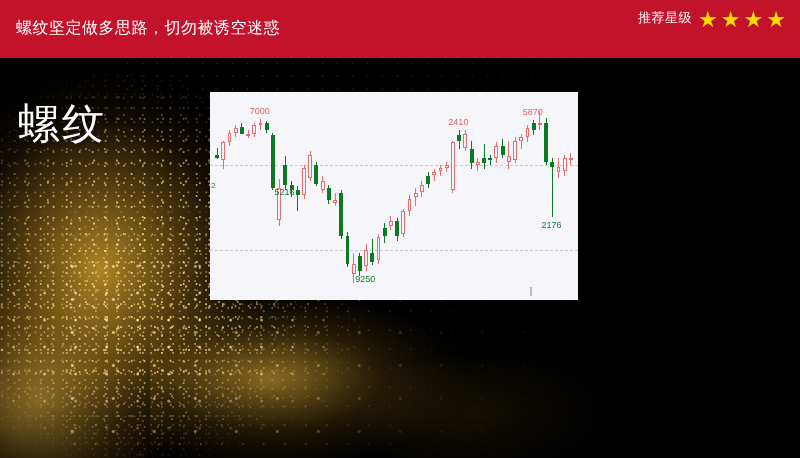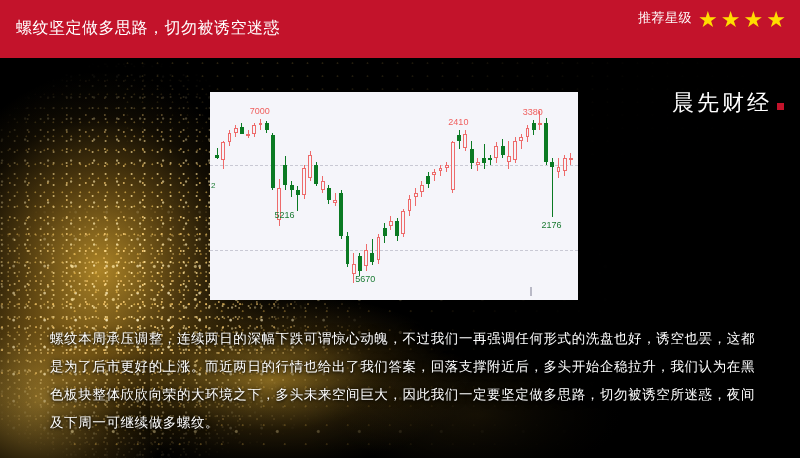--- a/index.html
+++ b/index.html
@@ -250,25 +250,22 @@
       <span class="rating-label">推荐星级</span>
       <span class="stars" id="stars">
           <span class="star" style="color: rgb(255, 221, 0);">★</span>
           <span class="star" style="color: rgb(255, 221, 0);">★</span>
           <span class="star" style="color: rgb(255, 221, 0);">★</span>
           <span class="star" style="color: rgb(255, 221, 0);">★</span>
         </span>
     </div>
   </div>
 
-
-  <div class="brand-right">
-    <span class="brand-right-text">晨先财经</span>
-    <span class="brand-dot"></span>
-  </div>
+  <div class="brand-word">螺纹</div>
+
 
   <div class="chart-card" id="chart">
       <div class="grid-line" style="top: 73.2523px;"></div>
       <div class="grid-line" style="top: 157.589px;"></div>
       <div class="axis-left-label" style="top: 89.2523px;">2</div>
       <div class="wick down" style="left: 6.60345px; top: 55.6822px; height: 11.4206px;"></div>
       <div class="body down" style="left: 5.17931px; top: 62.7103px; width: 3.84828px; height: 3.51402px;"></div>
       <div class="wick up" style="left: 12.8103px; top: 48.6542px; height: 28.1121px;"></div>
       <div class="body up" style="left: 11.3862px; top: 50.4112px; width: 3.84828px; height: 17.5701px;"></div>
       <div class="wick up" style="left: 19.0172px; top: 38.1121px; height: 15.8131px;"></div>
@@ -377,23 +374,22 @@
       <div class="body down" style="left: 334.145px; top: 31.0841px; width: 3.84828px; height: 38.6542px;"></div>
       <div class="wick down" style="left: 341.776px; top: 66.2243px; height: 58.5084px;"></div>
       <div class="body down" style="left: 340.352px; top: 69.7383px; width: 3.84828px; height: 5.27103px;"></div>
       <div class="wick up" style="left: 347.983px; top: 66.2243px; height: 19.3271px;"></div>
       <div class="body up" style="left: 346.559px; top: 75.0093px; width: 3.84828px; height: 5.27103px;"></div>
       <div class="wick up" style="left: 354.19px; top: 62.7103px; height: 21.0841px;"></div>
       <div class="body up" style="left: 352.766px; top: 66.2243px; width: 3.84828px; height: 12.2991px;"></div>
       <div class="wick up" style="left: 360.397px; top: 60.9533px; height: 12.2991px;"></div>
       <div class="body up" style="left: 358.972px; top: 66.2243px; width: 3.84828px; height: 1.75701px;"></div>
       <div class="pt-label hi" style="left: 39.7517px; top: 13.5159px;">7000</div>
-      <div class="pt-label lo" style="left: 64.5793px; top: 118px;">5216</div>
-      <div class="pt-label lo" style="left: 145.269px; top: 181.673px;">5670</div>
+      <div class="pt-label lo" style="left: 64.5793px; top: 95px;">5216</div>
+      <div class="pt-label lo" style="left: 145.269px; top: 181.673px;">9250</div>
       <div class="pt-label hi" style="left: 238.372px; top: 24.585px;">2410</div>
-      <div class="pt-label hi" style="left: 312.855px; top: 14.5701px;">3380</div>
+      <div class="pt-label hi" style="left: 312.855px; top: 14.5701px;">5870</div>
       <div class="pt-label lo" style="left: 331.476px; top: 127.733px;">2176</div>
       <div class="cursor-tick" style="left: 320px; top: 195px;"></div>
     </div>
 
-  <div class="body-copy">螺纹本周承压调整，连续两日的深幅下跌可谓惊心动魄，不过我们一再强调任何形式的洗盘也好，诱空也罢，这都是为了后市更好的上涨。而近两日的行情也给出了我们答案，回落支撑附近后，多头开始企稳拉升，我们认为在黑色板块整体欣欣向荣的大环境之下，多头未来空间巨大，因此我们一定要坚定做多思路，切勿被诱空所迷惑，夜间及下周一可继续做多螺纹。</div>
 
 </div>
 
 </body></html>

